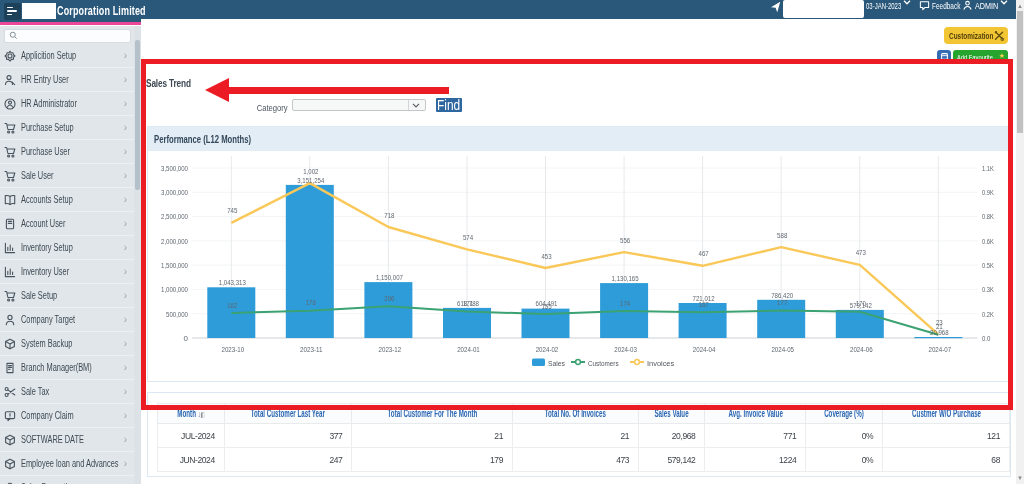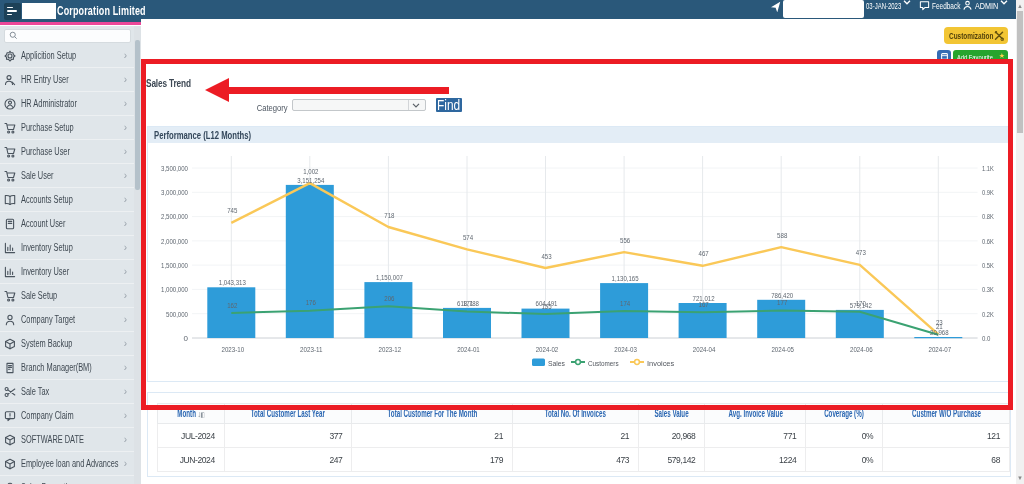--- a/index.html
+++ b/index.html
@@ -30,21 +30,21 @@
 .btn-green em{position:absolute;left:4px;top:2.5px;font-style:normal;transform:scaleX(.72);transform-origin:0 0;white-space:nowrap}
 .btn-green .st{position:absolute;right:3px;top:1.5px;color:#ffd34d;font-size:7px}
 #salestrend{position:absolute;left:5px;top:58px;font-size:11.5px;font-weight:bold;color:#3d4854;transform:scaleX(.72);transform-origin:0 0;letter-spacing:-.2px}
 #catlbl{position:absolute;left:111px;top:84px;width:31px;font-size:9px;color:#4c5560;text-align:right;transform:scaleX(.85);transform-origin:100% 0}
 #catsel{position:absolute;left:151px;top:80px;width:134px;height:12px;background:#f6f7f7;border:1px solid #c3c7ca;border-radius:2px}
 #catsel .sep{position:absolute;right:16px;top:0;width:1px;height:100%;background:#d2d5d8}
 #catsel svg{position:absolute;right:5px;top:3px}
 #findbtn{position:absolute;left:295px;top:79px;width:26px;height:14px;background:#2e679f;border-radius:1px;color:#fff;font-size:14px;display:flex;align-items:center;justify-content:flex-end}
 #findbtn em{font-style:normal;transform:scaleX(.85)}
 #panel1{position:absolute;left:6px;top:107px;width:864px;height:256px;background:#fff;border:1px solid #dce9f5}
-#panel1 .hd{height:16px;background:#e3edf6;display:flex;align-items:center;padding-left:6px;font-size:11px;font-weight:bold;color:#33475b}
+#panel1 .hd{height:24px;background:#e3edf6;display:flex;align-items:center;padding-left:6px;font-size:11px;font-weight:bold;color:#33475b}
 .hd em{font-style:normal;transform:scaleX(.70);transform-origin:0 50%;white-space:nowrap}
 #panel2 .hd em{transform:scaleX(.75)}
 #panel2{position:absolute;left:6px;top:373px;width:864px;height:85px;background:#fff;border:1px solid #dce9f5}
 #panel2 .hd{height:23px;background:#e3edf6;display:flex;align-items:center;padding-left:6px;font-size:11px;font-weight:bold;color:#33475b}
 #chartwrap{position:absolute;left:-19px;top:19px}
 .grid{border-collapse:collapse;margin:10px 0 0 9px;font-size:10px}
 .grid th{border:1px solid #e8eaec;background:#fbfcfd;color:#2a66b2;font-weight:bold;font-size:10px;height:20px;padding:0 2px;white-space:nowrap}
 .grid th em{font-style:normal;display:inline-block;transform:scaleX(.62);transform-origin:50% 50%}
 .grid td{border:1px solid #ededee;height:24px;text-align:right;padding:0 9px;color:#3c4248;background:#fff;font-size:8.5px;letter-spacing:-.4px}
 .grid td.c{}

